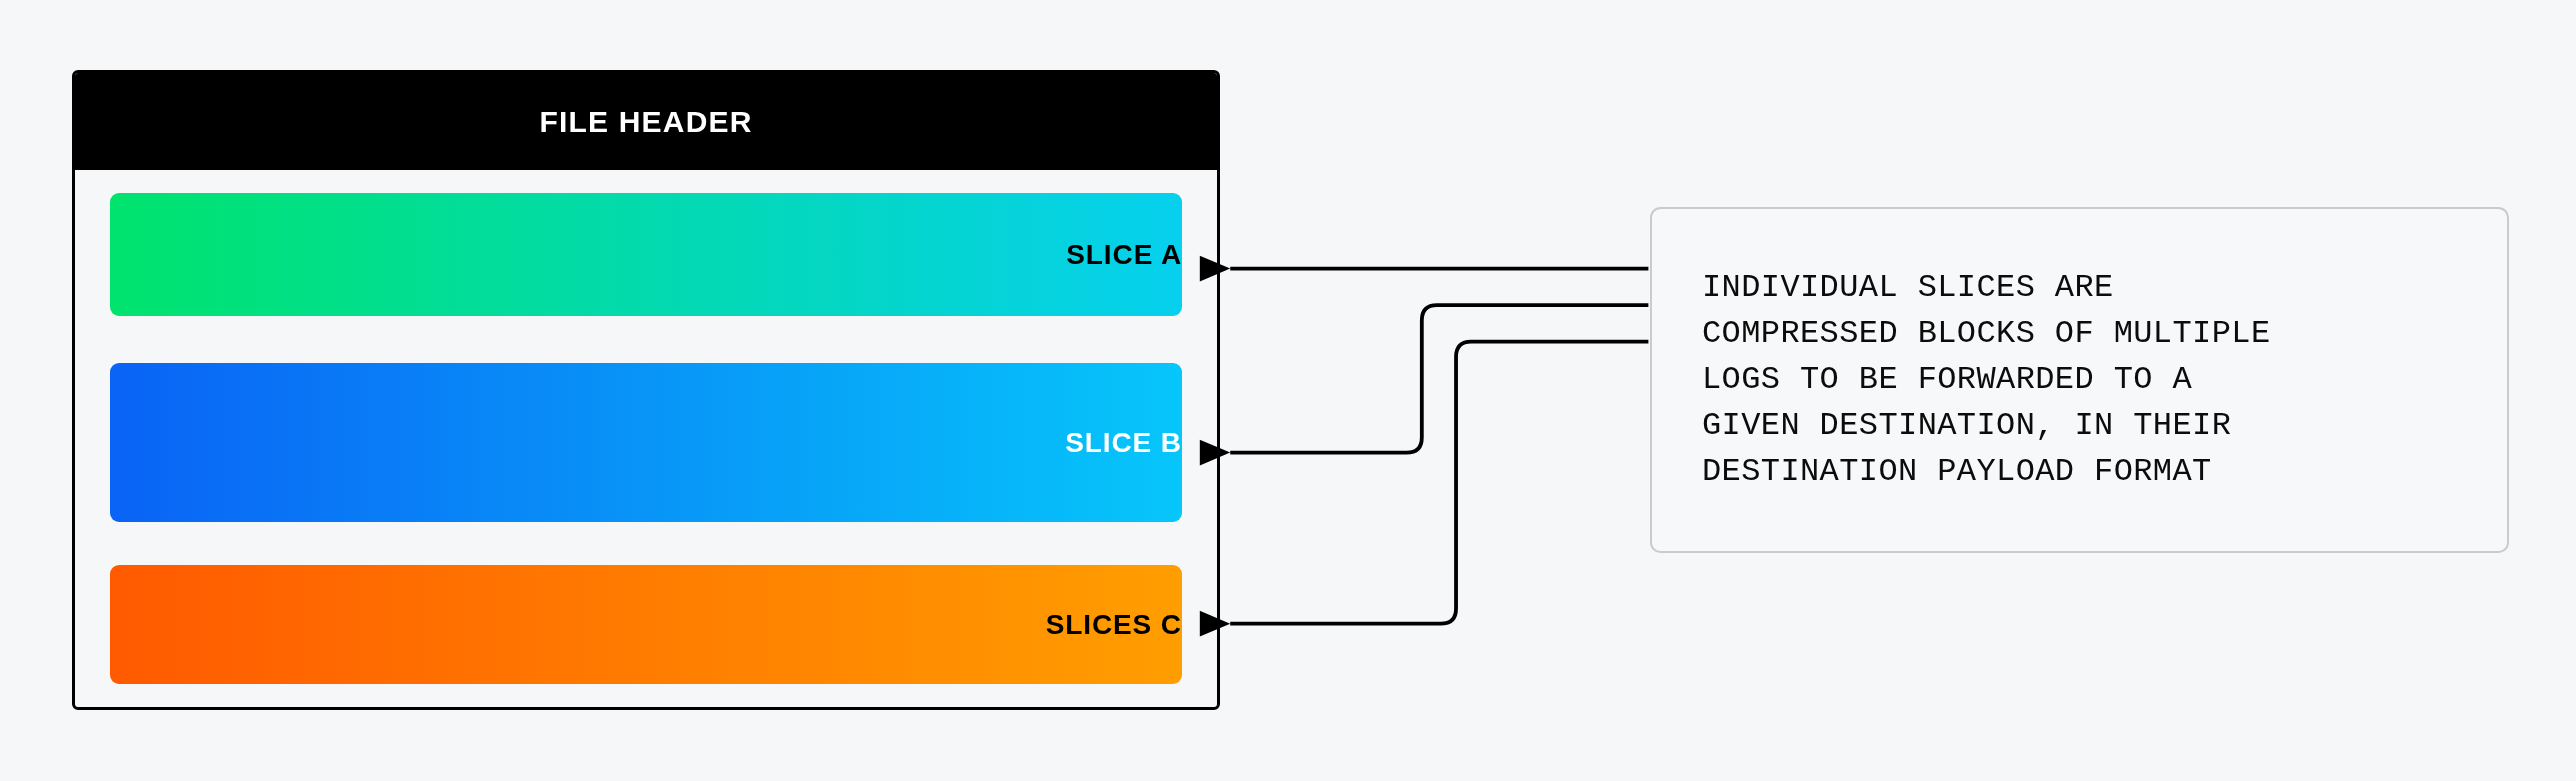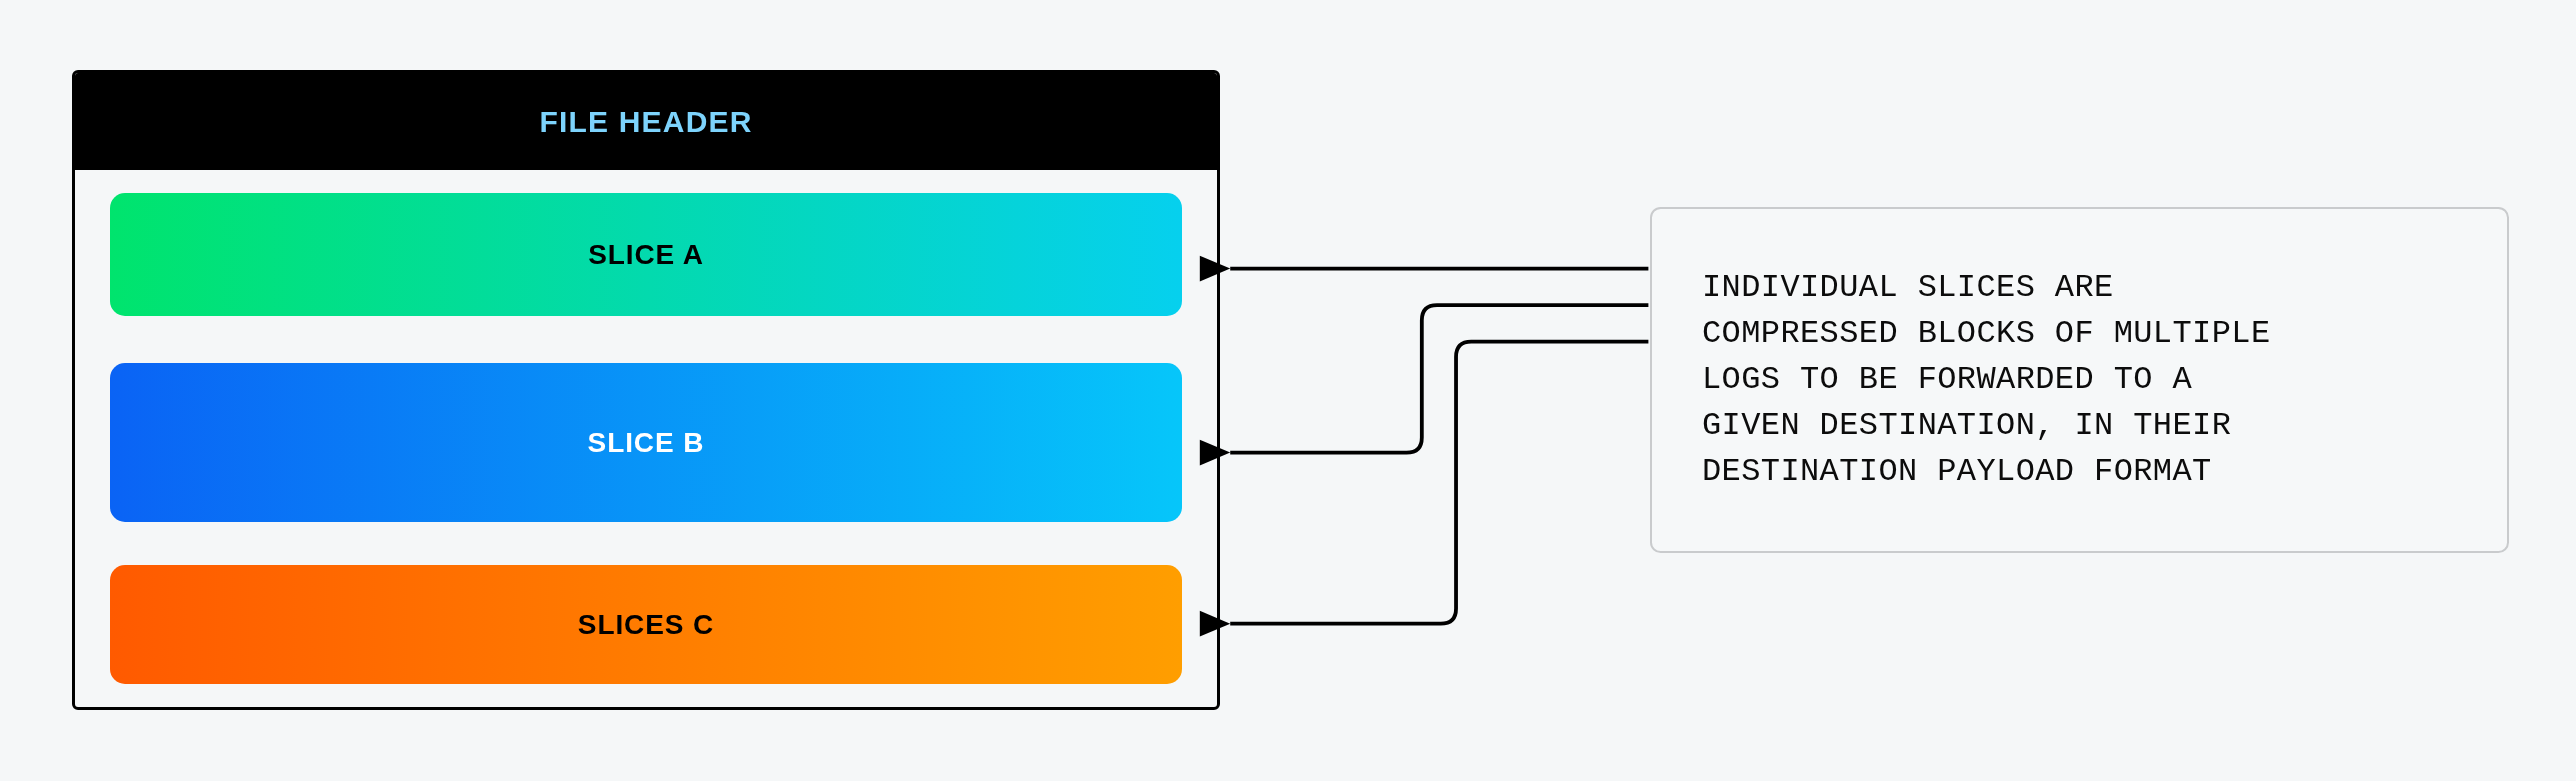--- a/index.html
+++ b/index.html
@@ -65,24 +65,24 @@
     bottom: 0;
     padding: 23px 35px 23px 35px;
     box-sizing: border-box;
     display: flex;
     flex-direction: column;
     justify-content: flex-start;
   }
 
   .slice {
     box-sizing: border-box;
-    border-radius: 15px;
+    border-radius: 9px;
     display: flex;
     align-items: center;
-    justify-content: center;
+    justify-content: flex-end;
     font-family: "Liberation Sans", sans-serif;
     font-weight: 700;
     font-size: 28px;
     letter-spacing: 0.9px;
     line-height: 1;
   }
 
   .slice.s-a { height: 133px; margin-bottom: 47px; }
   .slice.s-b { height: 171px; margin-bottom: 43px; }
   .slice.s-c { height: 128px; }
@@ -123,21 +123,21 @@
   }
 </style>
 </head>
 <body style="background: rgb(245, 247, 248);">
 
 <div id="stage" style="background: rgb(245, 247, 248);">
 
   <div class="file-container" style="border-color: rgb(0, 0, 0);">
 
     <div class="file-header" style="background: rgb(0, 0, 0);">
-      <span class="file-header-label" style="color: #7dd3fc;">FILE HEADER</span>
+      <span class="file-header-label" style="color: #ffffff;">FILE HEADER</span>
     </div>
 
     <div class="slices">
       <div class="slice s-a" id="slice-a" style="background: linear-gradient(90deg, rgb(0, 228, 109) 0%, rgb(6, 208, 238) 100%); color: rgb(0, 0, 0);">
         <span>SLICE A</span>
       </div>
       <div class="slice s-b" id="slice-b" style="background: linear-gradient(90deg, rgb(10, 99, 245) 0%, rgb(6, 198, 250) 100%); color: rgb(255, 255, 255);">
         <span>SLICE B</span>
       </div>
       <div class="slice s-c" id="slice-c" style="background: linear-gradient(90deg, rgb(255, 90, 0) 0%, rgb(255, 158, 0) 100%); color: rgb(0, 0, 0);">

